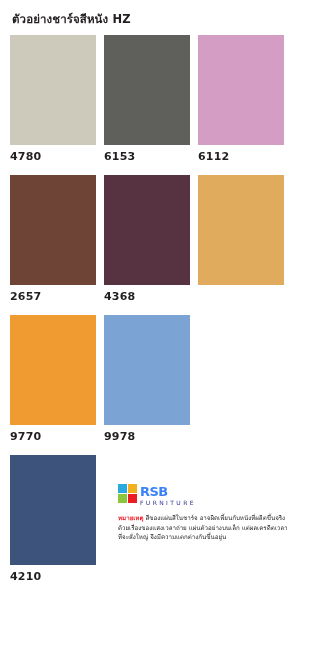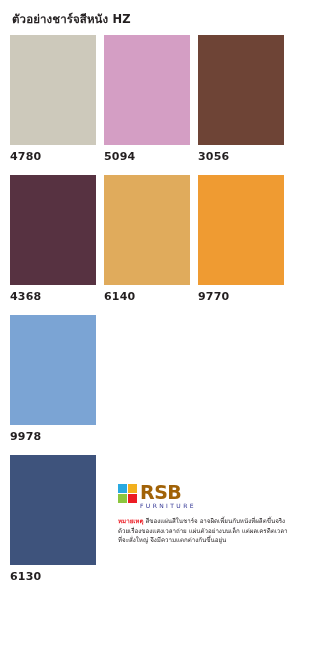--- a/index.html
+++ b/index.html
@@ -79,23 +79,23 @@
     display: block;
   }
   .lm1 { left:0; top:0; width:9px; height:9px; background:#29a9e0; }
   .lm2 { left:10px; top:0; width:9px; height:9px; background:#f2b01e; }
   .lm3 { left:0; top:10px; width:9px; height:9px; background:#8cc63e; }
   .lm4 { left:10px; top:10px; width:9px; height:9px; background:#ec1c24; }
   .logo-text {
     line-height: 1;
   }
   .logo-word {
-    font-size: 19px;
+    font-size: 13px;
     font-weight: bold;
-    color: #a16207;
+    color: #3b82f6;
     letter-spacing: -0.5px;
     font-family: "DejaVu Sans", "Liberation Sans", sans-serif;
   }
   .logo-sub {
     font-size: 6px;
     color: #2e3192;
     letter-spacing: 2.4px;
     margin-top: 1px;
     font-weight: normal;
   }
@@ -118,52 +118,55 @@
 <div class="page">
 
   <div class="title">ตัวอย่างชาร์จสีหนัง HZ</div>
 
   <div class="grid">
 
     <div class="cell">
       <div class="swatch" style="background:#cdc9bb"></div>
       <div class="code">4780</div>
     </div>
+    <div class="cell">
+      <div class="swatch" style="background:#5f605c"></div>
+      <div class="code">6153</div>
+    </div>
 
     <div class="cell">
       <div class="swatch" style="background:#d49ec4"></div>
-      <div class="code">5094</div>
+      <div class="code">6112</div>
     </div>
     <div class="cell">
       <div class="swatch" style="background:#6e4436"></div>
-      <div class="code">3056</div>
+      <div class="code">2657</div>
     </div>
     <div class="cell">
       <div class="swatch" style="background:#573241"></div>
       <div class="code">4368</div>
     </div>
 
     <div class="cell">
       <div class="swatch" style="background:#e0ab5c"></div>
-      <div class="code">6140</div>
     </div>
     <div class="cell">
       <div class="swatch" style="background:#ef9b32"></div>
       <div class="code">9770</div>
     </div>
     <div class="cell">
       <div class="swatch" style="background:#7ba4d4"></div>
       <div class="code">9978</div>
     </div>
   </div>
 
   <div class="lastrow">
     <div class="cell">
       <div class="swatch" style="background:#3e537c"></div>
-      <div class="code">6130</div>
+      <div class="code">4210</div>
     </div>
 
     <div class="brand">
       <div class="logo">
         <span class="logo-mark">
           <i class="lm1"></i>
             <i class="lm2"></i>
             <i class="lm3"></i>
             <i class="lm4"></i>
         </span>

